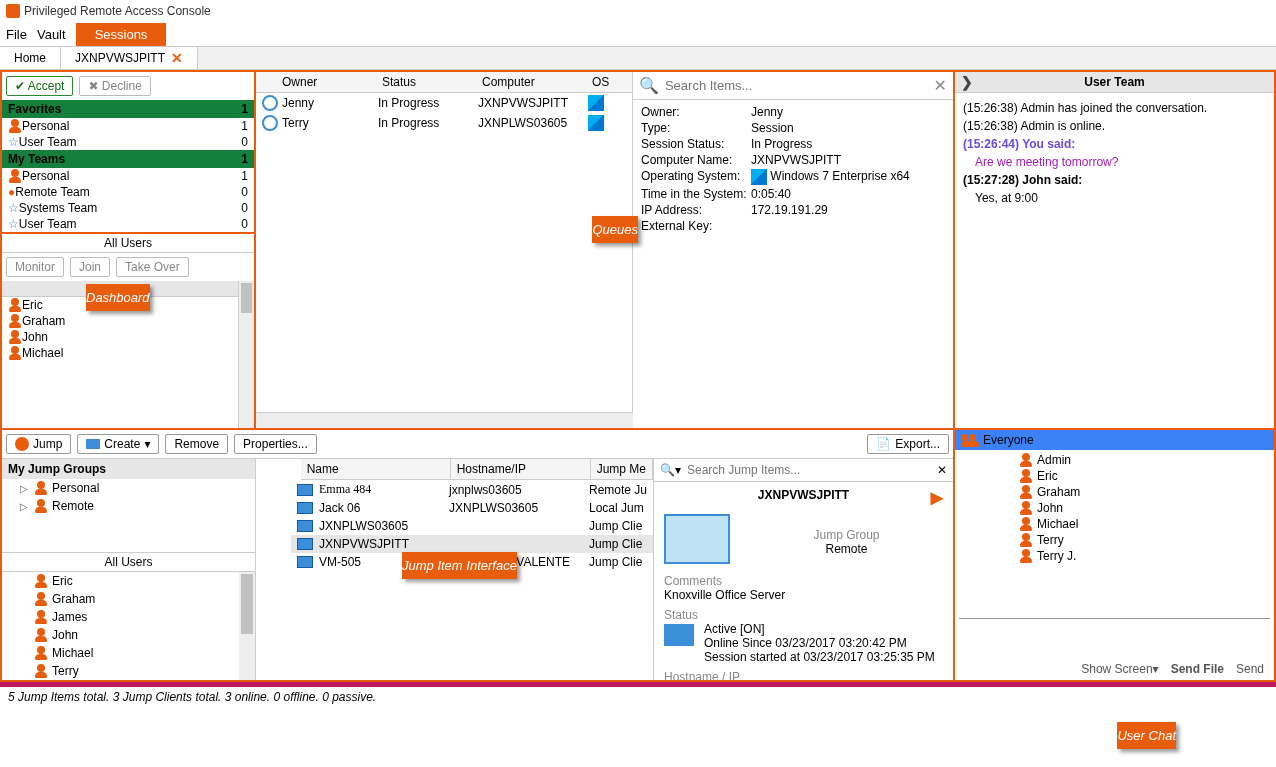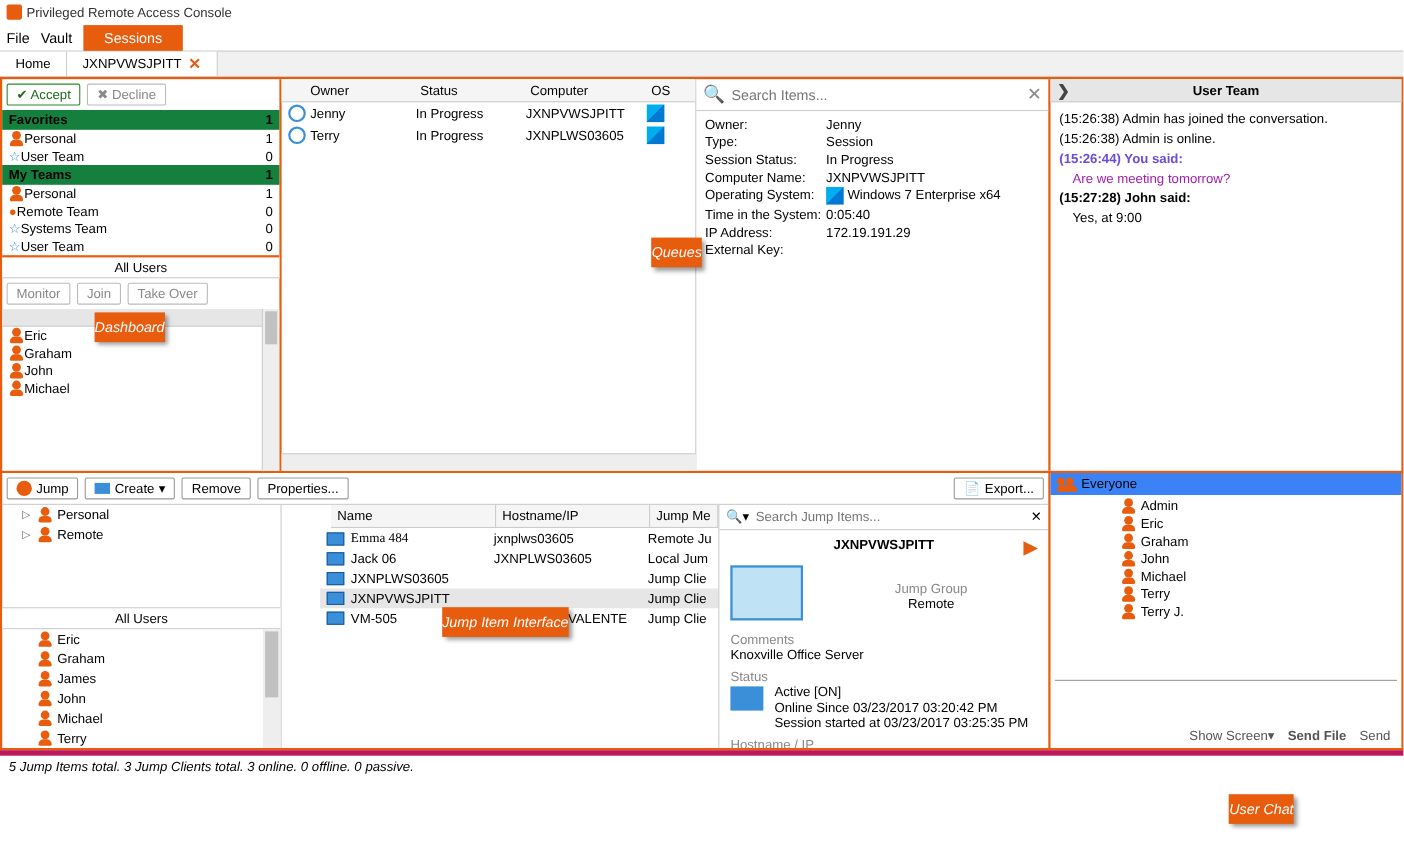--- a/index.html
+++ b/index.html
@@ -320,20 +320,21 @@
           <span>Create</span>
           <span>▾</span>
         </button>
       <button class="tbtn">Remove</button>
       <button class="tbtn">Properties...</button>
       <div class="spacer"></div>
       <button class="tbtn">📄 <span>Export...</span></button>
     </div>
     <div class="lower-cols">
       <div class="jumpgroups">
+        <div class="jg-hdr">My Jump Groups</div>
         <div id="jg-list">
             <div class="jg-row">
               <span class="tri">▷</span>
               <span class="person-ico"></span>
               <span>Personal</span>
             </div>
             <div class="jg-row">
               <span class="tri">▷</span>
               <span class="person-ico"></span>
               <span>Remote</span>

